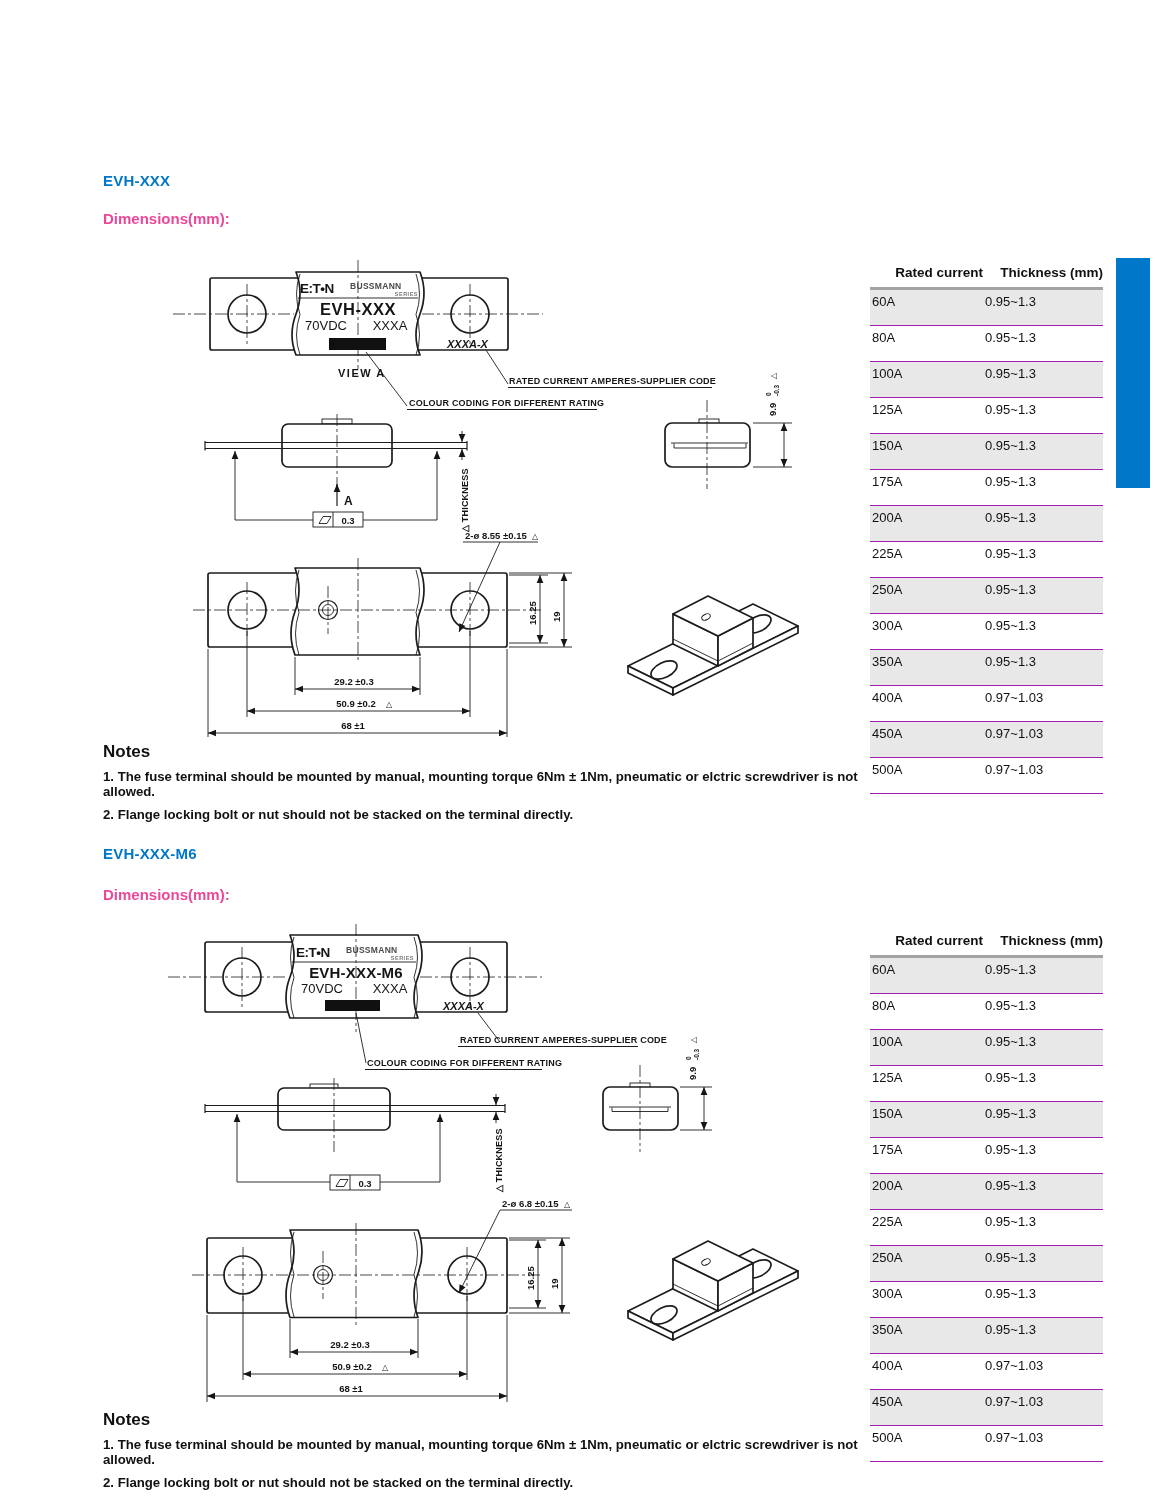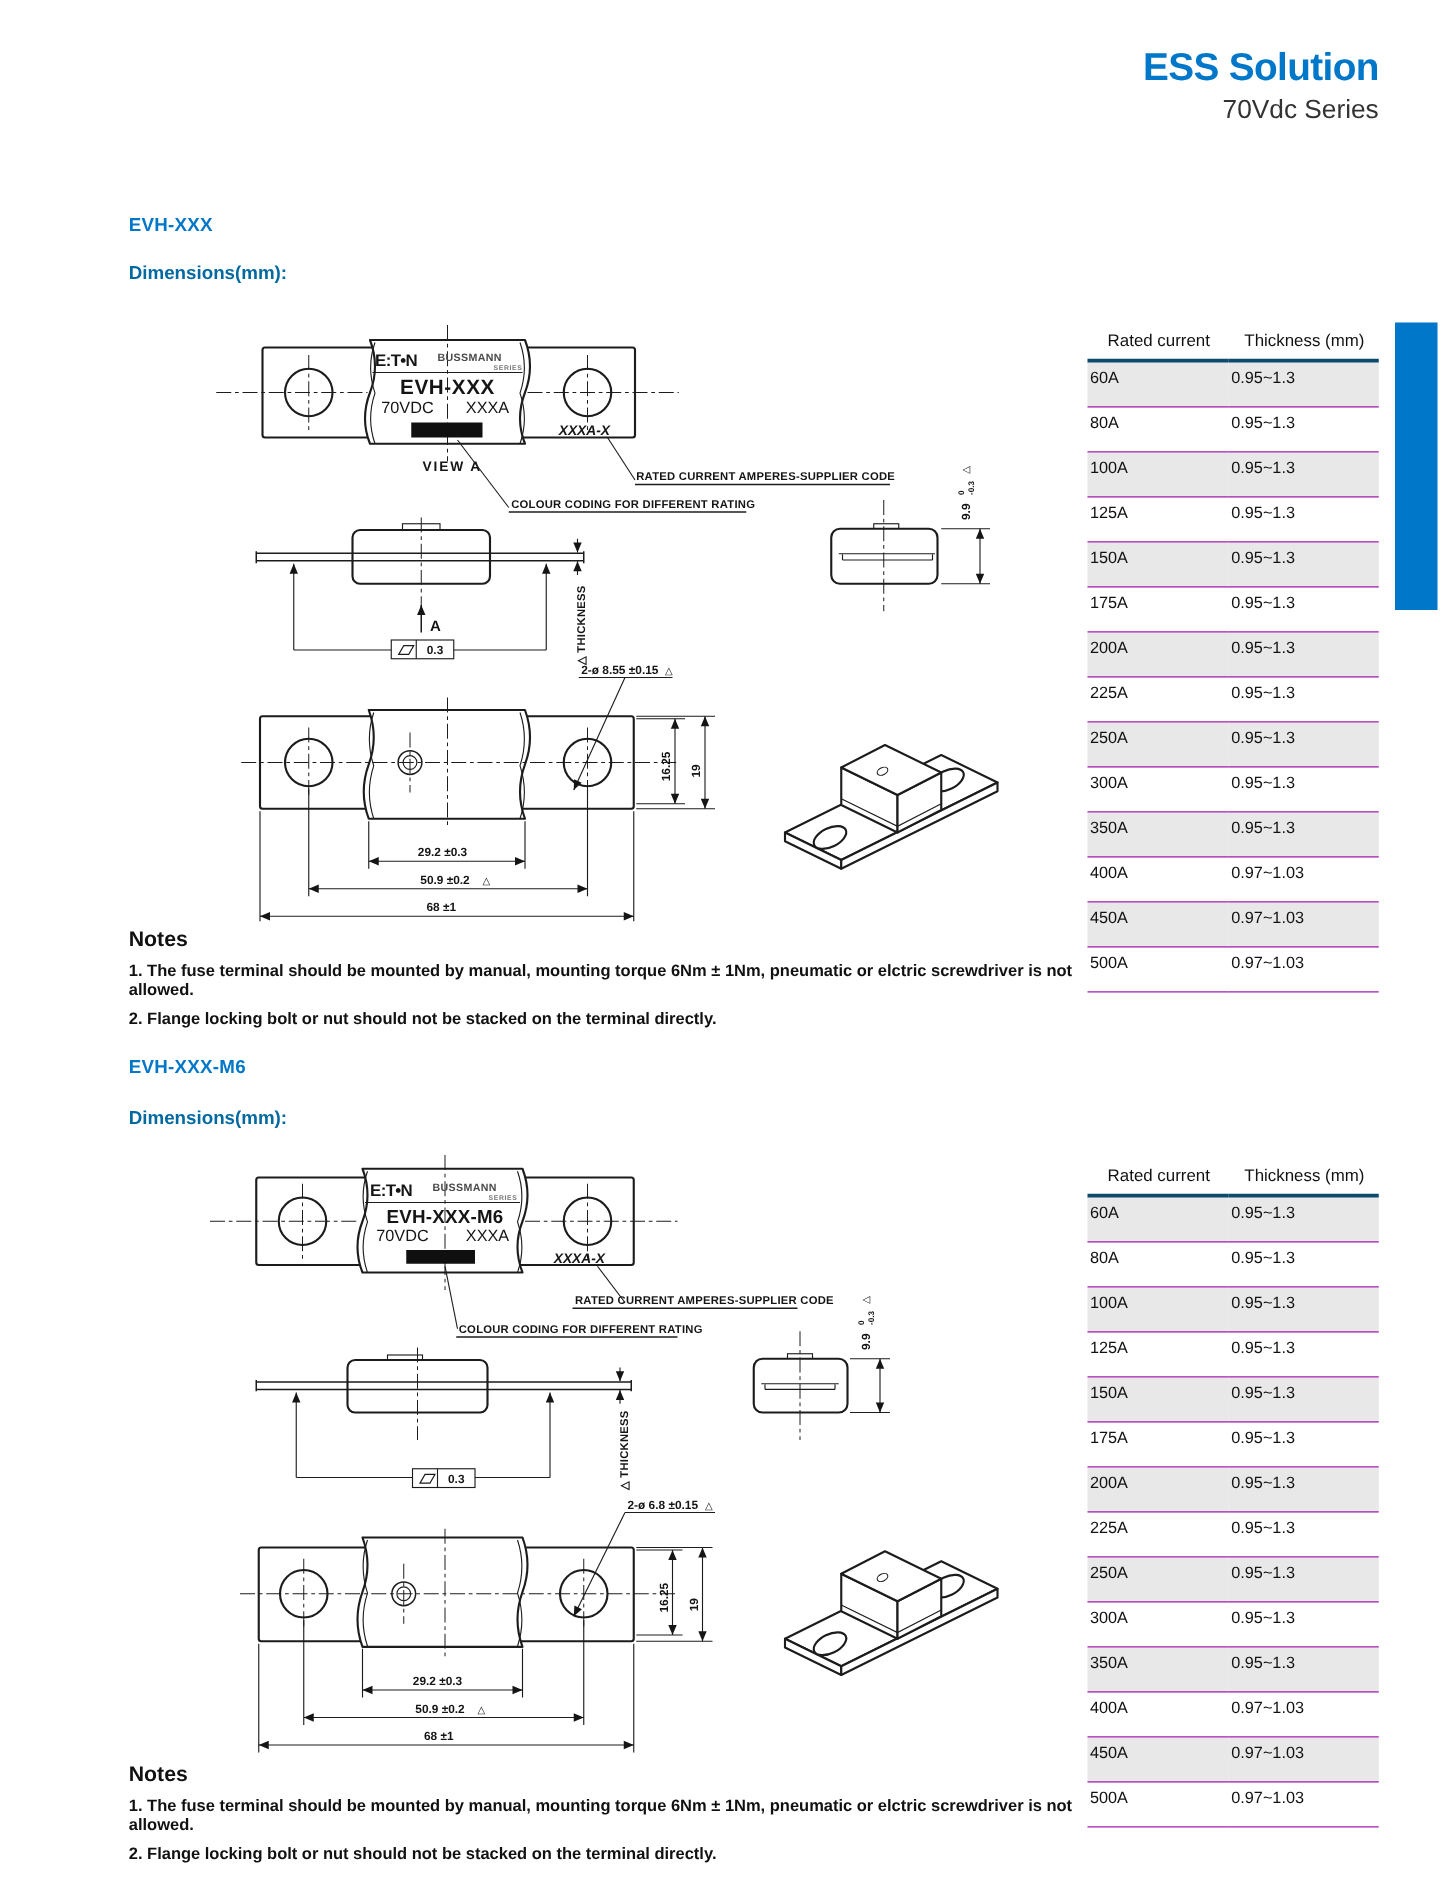--- a/index.html
+++ b/index.html
@@ -3,26 +3,26 @@
 <meta charset="utf-8">
 <style>
   html,body{margin:0;padding:0;background:#fff;}
   .page{position:relative;width:1155px;height:1512px;background:#fff;overflow:hidden;
         font-family:"Liberation Sans",sans-serif;}
   .doc-header{position:absolute;top:36px;right:52px;text-align:right;}
   .doc-title{font-size:31px;font-weight:800;color:#0077c8;letter-spacing:-.5px;}
   .doc-sub{font-size:21px;color:#333;margin-top:4px;font-weight:400;}
   .edge-tab{position:absolute;left:1116px;top:258px;width:34px;height:230px;background:#0077c8;}
   .sec-h{position:absolute;left:103px;font-size:15px;font-weight:800;color:#0077c8;letter-spacing:.2px;}
-  .dims-h{position:absolute;left:103px;font-size:15px;font-weight:800;color:#0369a1;}
+  .dims-h{position:absolute;left:103px;font-size:15px;font-weight:800;color:#ec4899;}
   .drawing{position:absolute;left:100px;width:720px;height:500px;}
   .spec-table{position:absolute;left:870px;width:233px;}
   .spec-table table{width:100%;border-collapse:collapse;color:#111;}
-  .spec-table th{text-align:center;font-weight:400;font-size:13.5px;padding:0 0 7px 1px;
-                 border-bottom:3px solid #0c4a6e;}
+  .spec-table th{text-align:right;font-weight:700;font-size:13.5px;padding:0 0 7px 1px;
+                 border-bottom:3px solid #a3a3a3;}
   .spec-table td{font-size:13px;padding:4px 0 16px 2px;border-bottom:1px solid #a21caf;}
   .spec-table tbody tr:nth-child(odd){background:#e8e8e8;}
   .notes{position:absolute;left:103px;width:790px;color:#111;}
   .notes h4{font-size:17px;margin:0 0 7px;}
   .notes p{font-size:13.2px;margin:0 0 8px;font-weight:bold;}
   
   svg text{font-family:"Liberation Sans",sans-serif;fill:#151515;}
   .dln{stroke:#1c1c1c;stroke-width:1.7;fill:none;stroke-linejoin:round;}
   .dlm{stroke:#1c1c1c;stroke-width:1.2;fill:none;}
   .dlt{stroke:#1c1c1c;stroke-width:0.9;fill:none;}
@@ -40,24 +40,20 @@
   .t-dim{font-size:9.5px;font-weight:600;}
   .t-dim-sm{font-size:6.5px;font-weight:600;}
   .t-tri{font-size:8px;}
   .t-a{font-size:12px;font-weight:800;}
 </style>
 </head>
 <body>
 
 <div class="page">
 
-  <div class="doc-header">
-    <div class="doc-title">ESS Solution</div>
-    <div class="doc-sub">70Vdc Series</div>
-  </div>
 
   <div class="edge-tab"></div>
 
   <div class="sec-h" style="top:172px">EVH-XXX</div>
   <div class="dims-h" style="top:210px">Dimensions(mm):</div>
 
   <svg class="drawing" style="top:248px" viewBox="0 0 720 500">
     <defs>
       <marker id="ah" viewBox="0 0 10 10" refX="10" refY="5" markerWidth="11" markerHeight="8" orient="auto-start-reverse" markerUnits="userSpaceOnUse">
         <path d="M0,0.8 L10,5 L0,9.2 Z" fill="#151515"></path>

